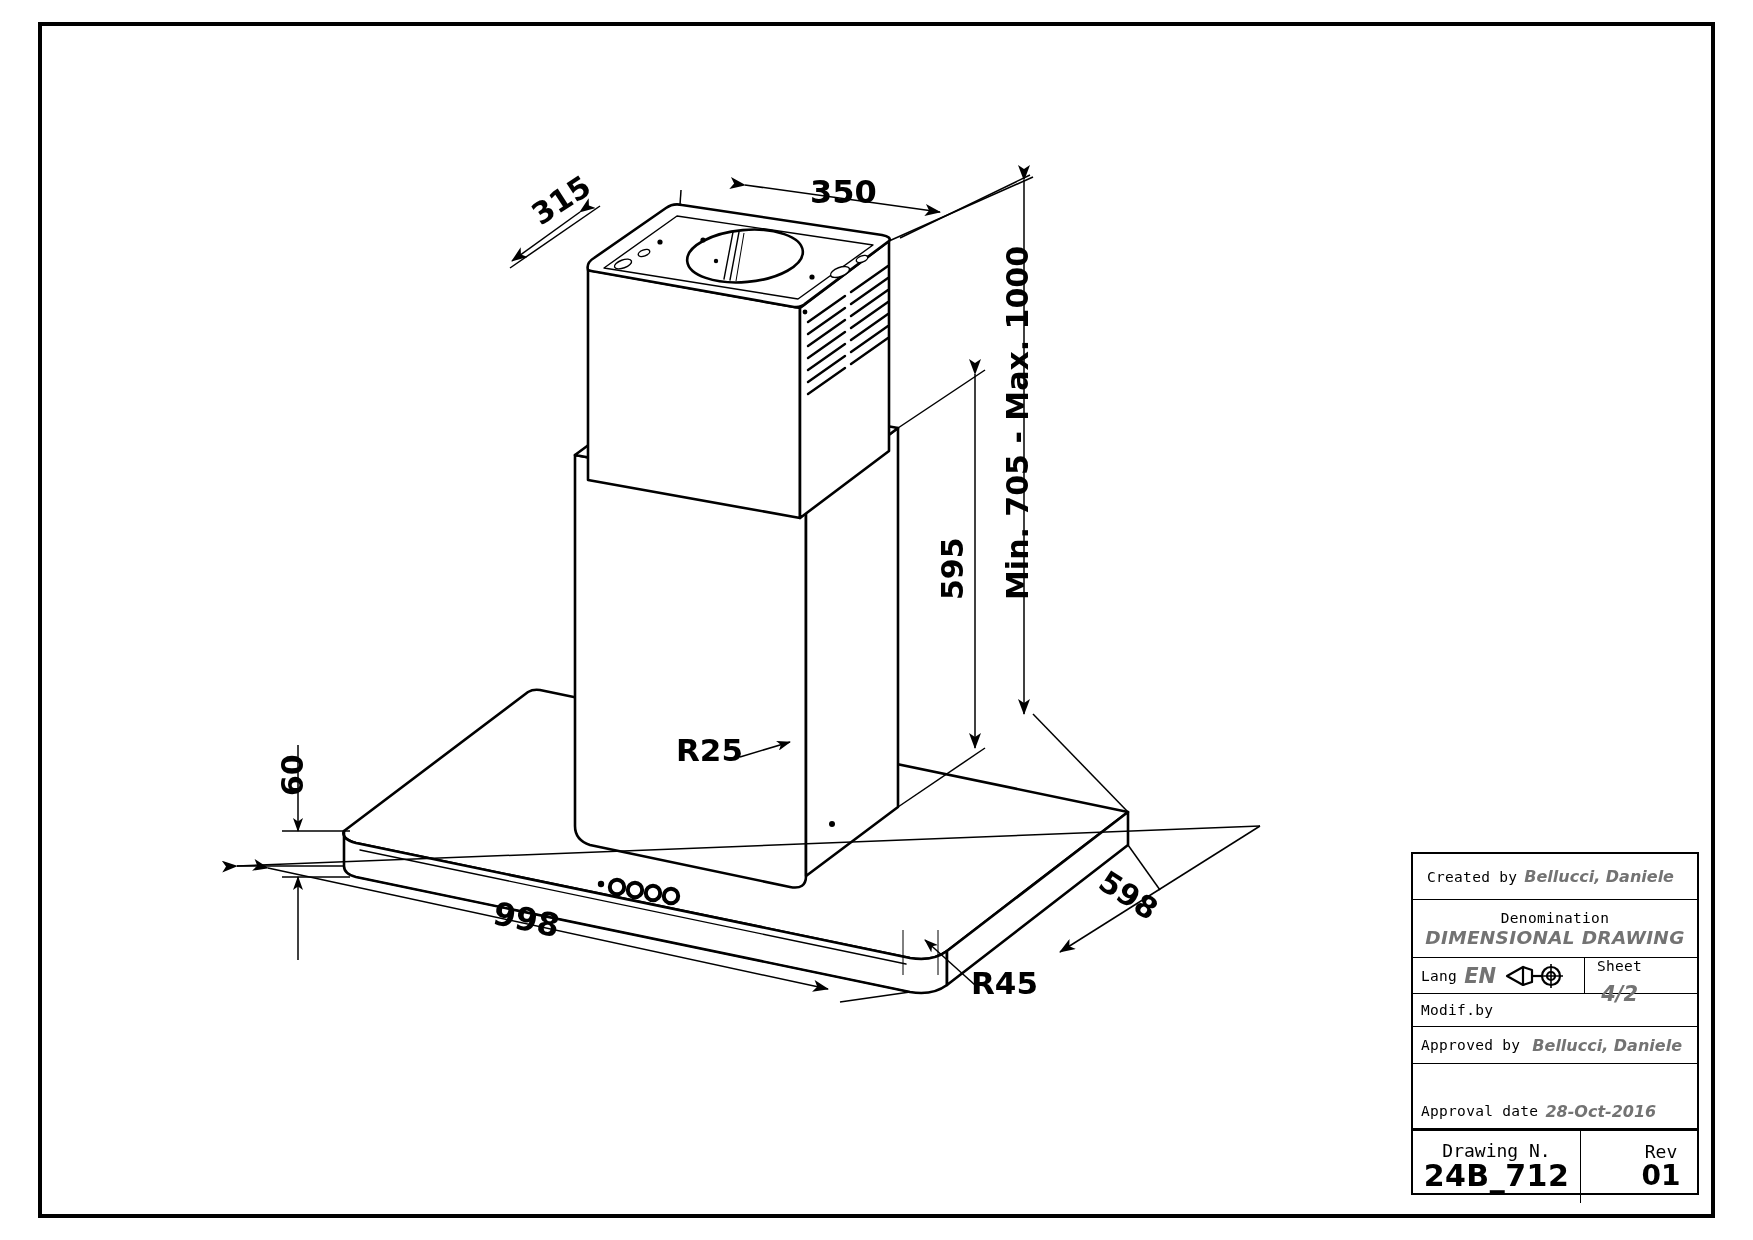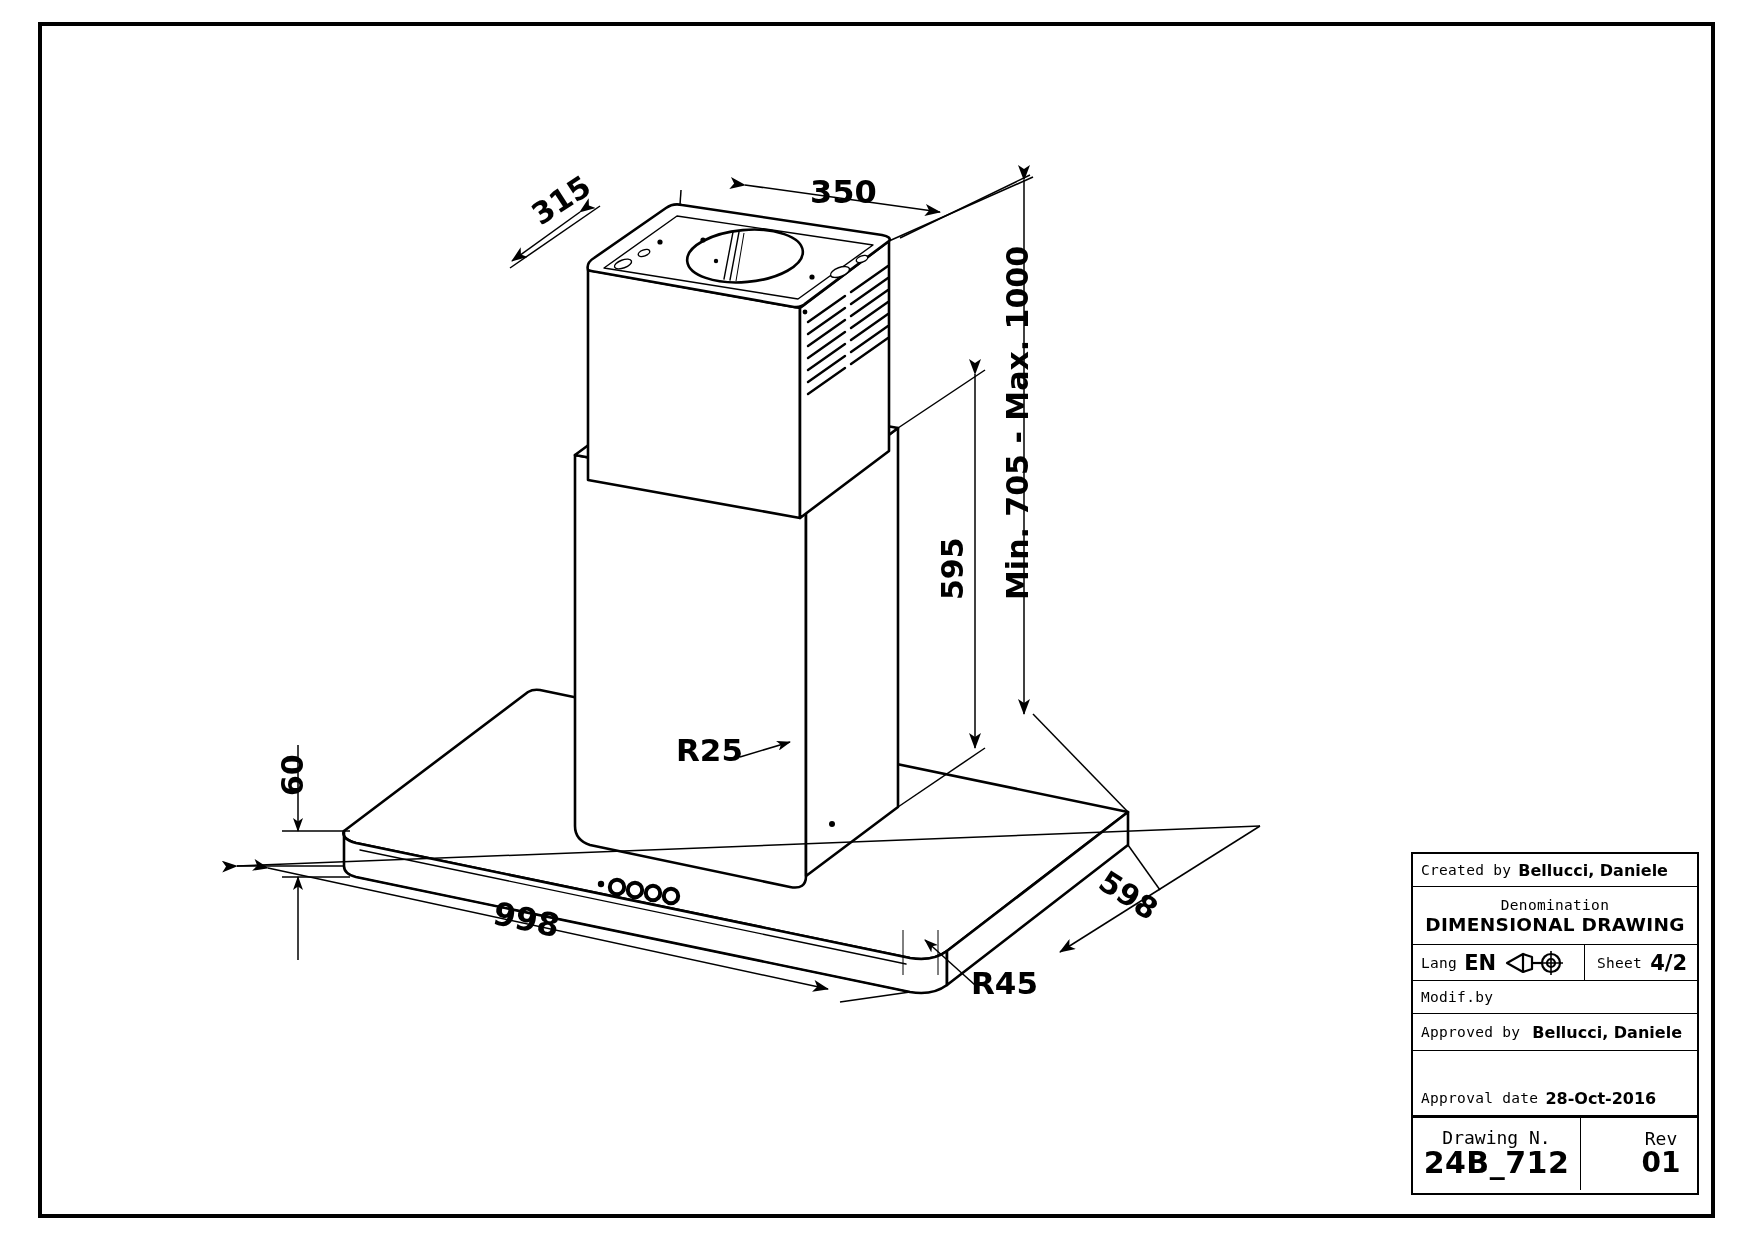--- a/index.html
+++ b/index.html
@@ -39,31 +39,32 @@
   .tb-row{
     display:flex;align-items:center;box-sizing:border-box;
     border-bottom:1.8px solid #000;width:100%;
   }
   .tb-row:last-child{border-bottom:none;}
   .tb-lbl{
     font-family:"DejaVu Sans Mono", monospace;font-size:14.5px;color:#000;
     letter-spacing:0.3px;white-space:nowrap;
   }
   .tb-val{
-    font-family:"DejaVu Sans", sans-serif;font-weight:bold;font-size:16px;color:#000000;
+    font-family:"DejaVu Sans", sans-serif;font-weight:bold;font-size:16px;color:#737373;
     white-space:nowrap;
-  }
-  .r-created{height:33px;padding:0 0 0 8px;gap:7px;}
+    font-style:italic;
+  }
+  .r-created{height:46px;padding:0 0 0 14px;gap:7px;}
   .r-denom{height:58px;flex-direction:column;justify-content:center;align-items:center;gap:1px;}
   .r-denom .tb-lbl{font-size:14.5px;}
   .r-denom .tb-val{font-size:18.5px;letter-spacing:0.3px;}
   .r-lang{height:36px;padding:0;}
   .lang-left{display:flex;align-items:center;gap:7px;padding-left:8px;
              width:172px;box-sizing:border-box;border-right:1.8px solid #000;height:100%;}
-  .lang-right{display:flex;align-items:center;gap:8px;padding-left:12px;height:100%;}
+  .lang-right{display:flex;align-items:center;gap:8px;padding-left:12px;height:100%;flex-direction:column;}
   .r-modif{height:33px;padding:0 0 0 8px;}
   .r-approved{height:37px;padding:0 0 0 8px;gap:12px;}
   .r-appdate{height:35px;padding:0 0 0 8px;gap:7px;margin-top:30px;}
   .r-status{height:35px;padding:0 0 0 8px;gap:18px;}
   .r-drawing{height:74px;padding:0;border-top:2.6px solid #000;gap:44px;}
   .dwg-left{flex:1;height:100%;display:flex;flex-direction:column;align-items:center;
             justify-content:center;border-right:1.8px solid #000;}
   .dwg-right{width:72px;height:100%;display:flex;flex-direction:column;align-items:center;
              justify-content:center;}
   .dwg-cap{font-family:"DejaVu Sans Mono", monospace;font-size:18px;color:#000;line-height:1;}

